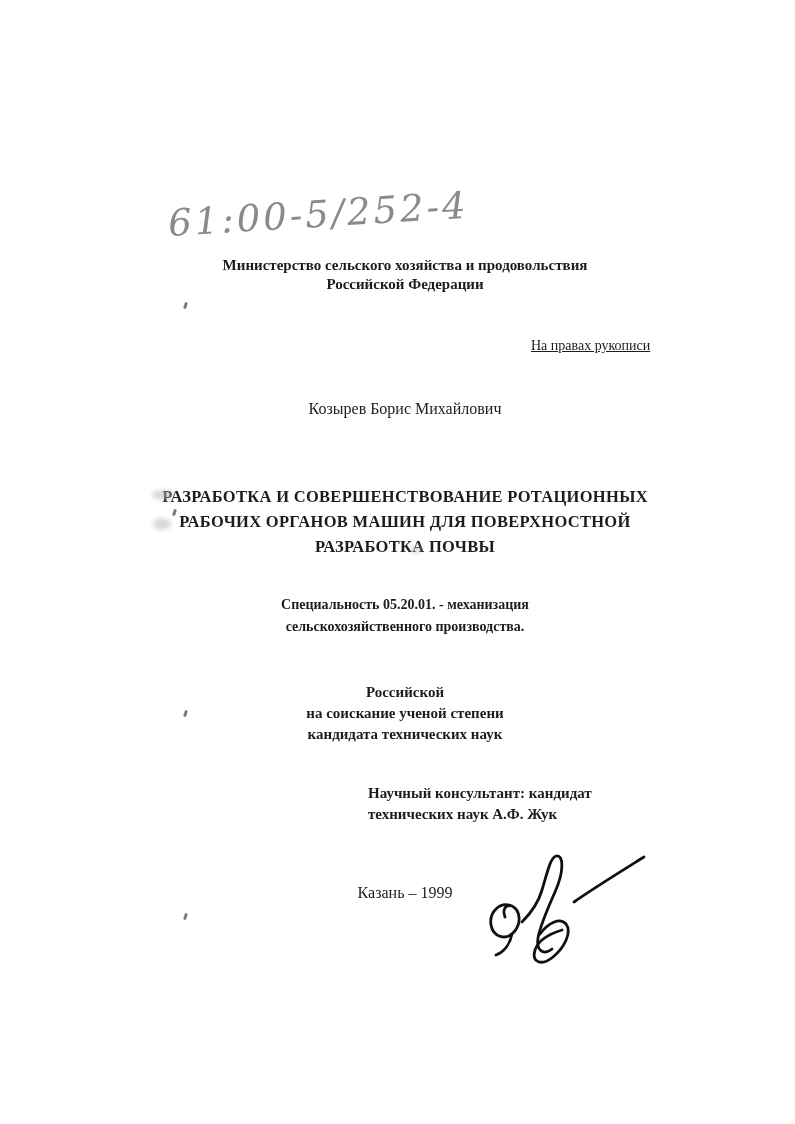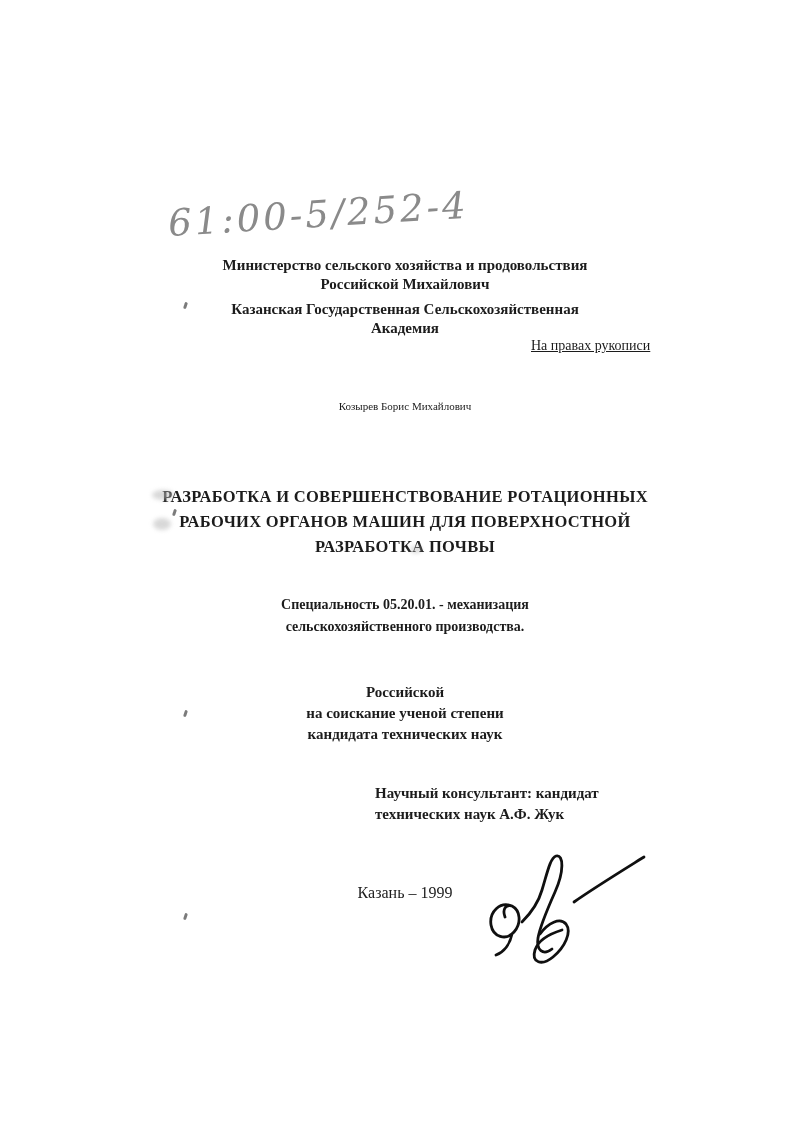--- a/index.html
+++ b/index.html
@@ -52,21 +52,21 @@
   .manuscript-note {
     left: 531px;
     top: 338px;
     font-size: 14px;
     text-decoration: underline;
     white-space: nowrap;
     text-align: center;
   }
   .author {
     top: 400px;
-    font-size: 11px;
+    font-size: 16px;
     font-weight: normal;
   }
   .title-block {
     left: 150px;
     width: 510px;
     top: 484px;
     text-align: center;
     font-size: 16.5px;
     line-height: 25px;
     font-weight: bold;
@@ -82,21 +82,20 @@
     font-size: 15px;
     line-height: 21px;
   }
   .consultant {
     left: 368px;
     top: 783px;
     font-size: 15px;
     line-height: 21px;
     text-align: left;
     white-space: nowrap;
-    margin-left: 7px;
   }
   .city-year {
     top: 884px;
     font-size: 16px;
     font-weight: normal;
   }
 
   
   .tick {
     width: 3px;
@@ -119,27 +118,23 @@
 </style>
 </head>
 <body>
 
 <div class="page">
 
   <div class="abs call-number">61:00-5/252-4</div>
 
   <div class="abs centered-block ministry bold">
     <div>Министерство сельского хозяйства и продовольствия</div>
-    <div>Российской Михайлович</div>
+    <div>Российской Федерации</div>
   </div>
 
-  <div class="abs centered-block academy bold">
-    <div>Казанская Государственная Сельскохозяйственная</div>
-    <div>Академия</div>
-  </div>
 
   <div class="abs manuscript-note">На правах рукописи</div>
 
   <div class="abs centered-block author">Козырев Борис Михайлович</div>
 
   <div class="abs title-block">
     <div>РАЗРАБОТКА И СОВЕРШЕНСТВОВАНИЕ РОТАЦИОННЫХ</div>
     <div>РАБОЧИХ ОРГАНОВ МАШИН ДЛЯ ПОВЕРХНОСТНОЙ</div>
     <div>РАЗРАБОТКА ПОЧВЫ</div>
   </div>

